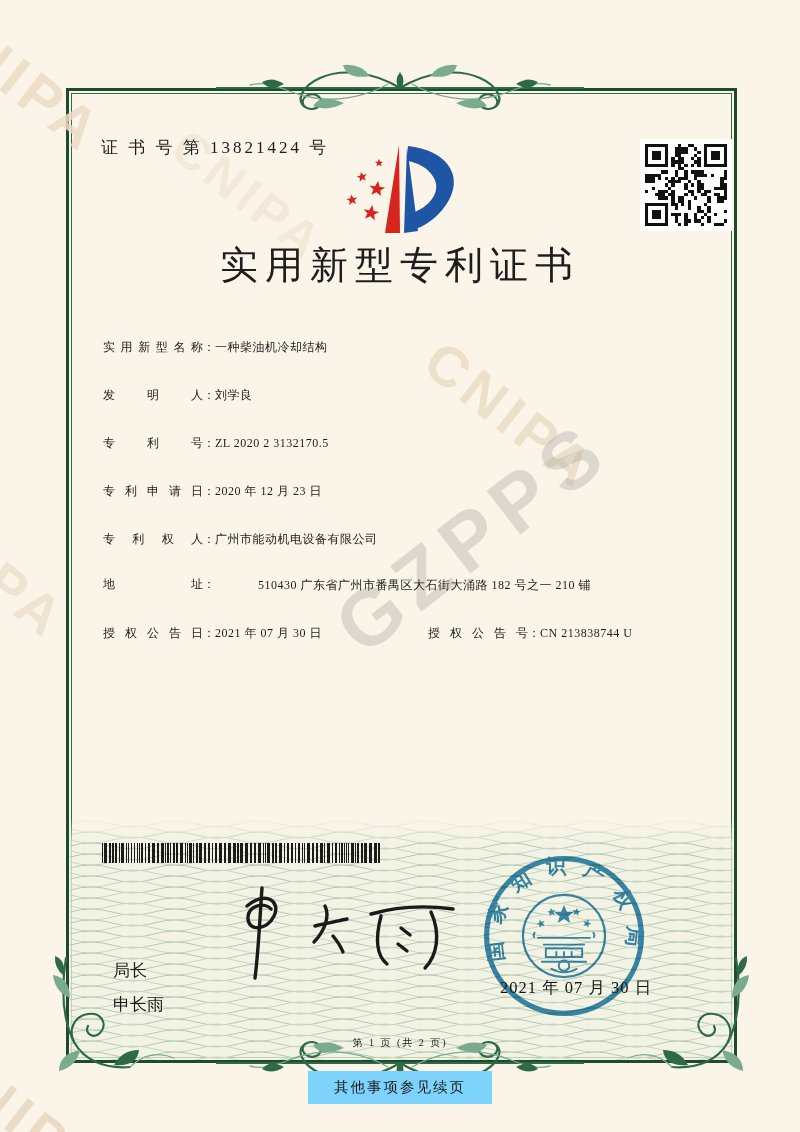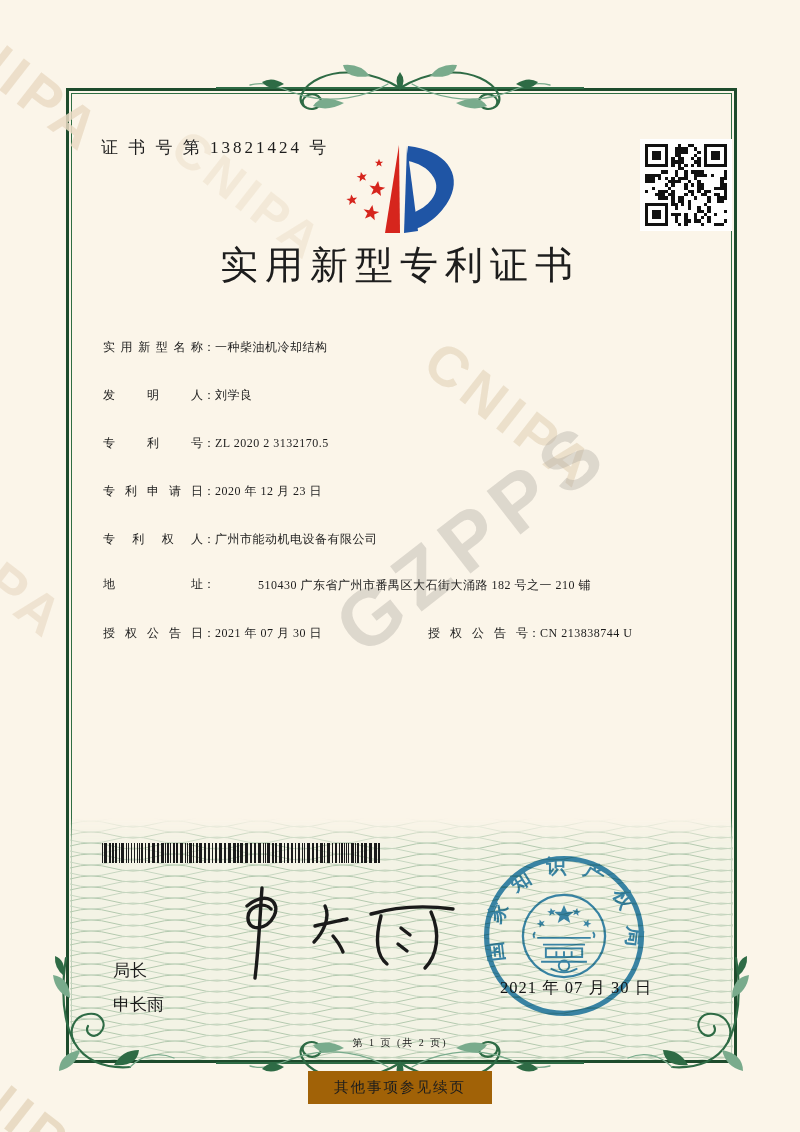--- a/index.html
+++ b/index.html
@@ -48,21 +48,21 @@
   
   .barcode{position:absolute;left:102px;top:843px;z-index:2;}
   .signer{position:absolute;left:113px;top:906px;font-size:17px;line-height:2.0;z-index:2;margin-top:48px;}
   .signature{position:absolute;left:225px;top:884px;z-index:2;}
   .seal{position:absolute;left:478px;top:850px;z-index:3;opacity:.92;mix-blend-mode:multiply;}
   .seal-date{position:absolute;left:500px;top:977px;font-size:16.5px;letter-spacing:1px;
              color:#141414;z-index:4;white-space:nowrap;}
   .page-num{position:absolute;left:0;right:0;top:1036px;text-align:center;font-size:10px;
             letter-spacing:2px;z-index:2;}
   .note{position:absolute;left:50%;top:1071px;transform:translateX(-50%);
-        background:#a16207;padding:7px 26px;font-size:14.5px;letter-spacing:2px;z-index:2;}
+        background:#7dd3fc;padding:7px 26px;font-size:14.5px;letter-spacing:2px;z-index:2;}
   
   .orn-svg{position:absolute;z-index:1;pointer-events:none;}
   .orn{stroke:var(--orn-green);fill:none;stroke-width:2.2;stroke-linecap:round;}
   .orn.thin{stroke-width:1.3;stroke:var(--orn-light);}
   .ornfill{fill:var(--orn-light);stroke:none;}
   .ornfill.dark{fill:var(--orn-green);}
   
   .sealstroke{stroke:var(--seal-blue);fill:none;}
   .sealfill{fill:var(--seal-blue);stroke:none;}
   .sealtext{fill:var(--seal-blue);font-weight:bold;font-size:21px;

